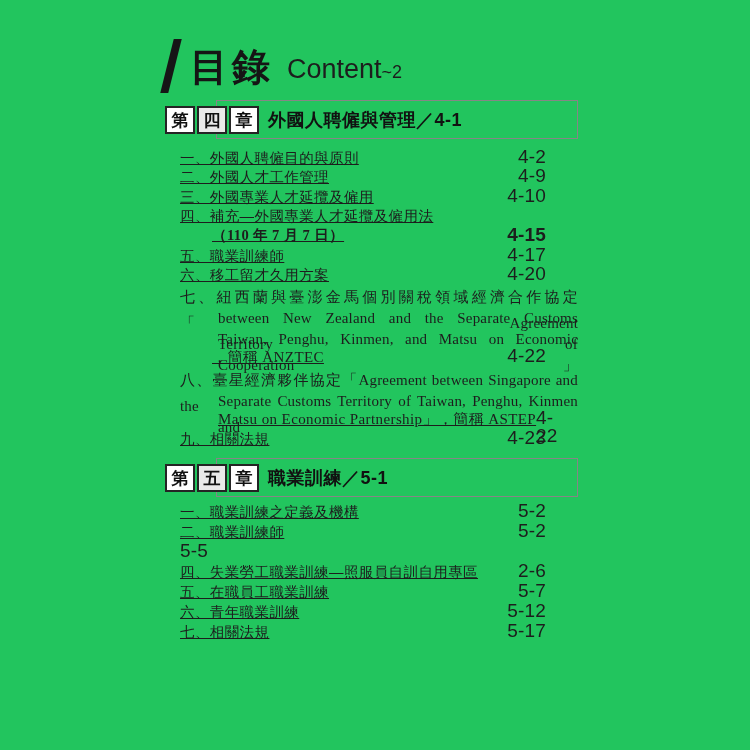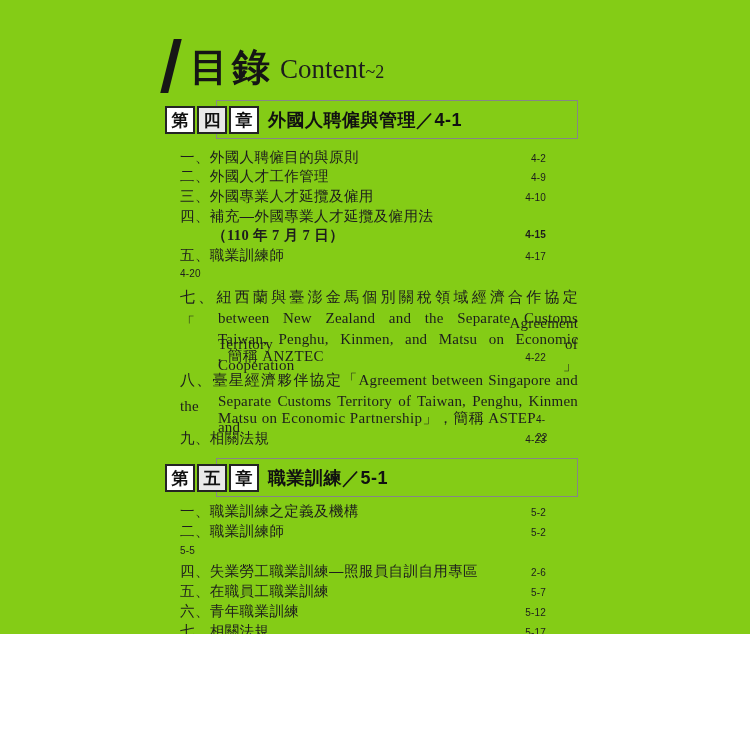--- a/index.html
+++ b/index.html
@@ -1,32 +1,32 @@
 <!DOCTYPE html>
 <html><head>
 <meta charset="utf-8">
 <style>
   html,body{margin:0;padding:0;background:#fff;}
   .page{
-    position:relative;width:750px;height:634px;background:#84cc16;overflow:hidden;
+    position:relative;width:750px;height:750px;background:#22c55e;overflow:hidden;
     font-family:"Liberation Sans",sans-serif;color:#1d1d1d;
   }
   
   .slash{
     position:absolute;left:167px;top:39px;width:8px;height:54px;
     background:#161616;transform:skewX(-14deg);
   }
   .title-zh{
     position:absolute;left:190px;top:42px;
     font-family:"Liberation Serif",serif;font-weight:bold;
     font-size:38px;letter-spacing:4px;color:#151515;
   }
   .title-en{
-    position:absolute;left:280px;top:54px;
-    font-family:Liberation Serif, serif;font-size:27px;color:#1d1d1d;
+    position:absolute;left:287px;top:54px;
+    font-family:Liberation Sans, sans-serif;font-size:27px;color:#1d1d1d;
   }
   .title-suffix{font-size:18px;}
   
   .chap{position:absolute;left:0;width:750px;height:40px;}
   .chap-rect{
     position:absolute;left:216px;top:0;width:360px;height:37px;
     border:1px solid #868686;background:transparent;
   }
   .chap-label{position:absolute;left:165px;top:6px;display:flex;gap:2px;}
   .lbox{
@@ -38,23 +38,23 @@
   .chap-title{
     position:absolute;left:268px;top:8px;
     font-size:18px;font-weight:bold;color:#111;letter-spacing:0.5px;text-align:right;
   }
   
   .row{
     position:absolute;left:180px;width:366px;height:18px;
     display:flex;justify-content:space-between;align-items:baseline;
     font-size:14.5px;letter-spacing:0.4px;line-height:18px;
   }
-  .row .t{white-space:nowrap;}
+  .row .t{white-space:nowrap;text-decoration:underline;}
   .row .pg{
-    font-family:"Liberation Sans",sans-serif;font-size:10px;
+    font-family:"Liberation Sans",sans-serif;font-size:19px;
     letter-spacing:0.2px;color:#1d1d1d;
   }
   .jrow{
     position:absolute;left:180px;width:398px;height:18px;
     font-size:14.5px;line-height:26px;letter-spacing:0.2px;
     text-align:justify;text-align-last:justify;white-space:nowrap0;
   }
   .serif{font-family:"Liberation Serif",serif;font-size:15px;}
   .ind{left:212px;width:334px;}
   .eng{left:218px;width:360px;}
@@ -97,20 +97,21 @@
   </div>
   <div class="row ind boldserif" style="top:226px">
     <span class="t">（110 年 7 月 7 日）</span>
     <span class="pg">4-15</span>
   </div>
   <div class="row" style="top:246px">
     <span class="t">五、職業訓練師</span>
     <span class="pg">4-17</span>
   </div>
   <div class="row" style="top:265px">
+    <span class="t">六、移工留才久用方案</span>
     <span class="pg">4-20</span>
   </div>
 
   <div class="jrow serif" style="top:284px">七、紐西蘭與臺澎金馬個別關稅領域經濟合作協定「Agreement</div>
   <div class="jrow serif eng" style="top:305px">between New Zealand and the Separate Customs Territory of</div>
   <div class="jrow serif eng" style="top:326px">Taiwan, Penghu, Kinmen, and Matsu on Economic Cooperation」</div>
   <div class="row ind serif" style="top:347px">
     <span class="t">，簡稱 ANZTEC</span>
     <span class="pg">4-22</span>
   </div>

